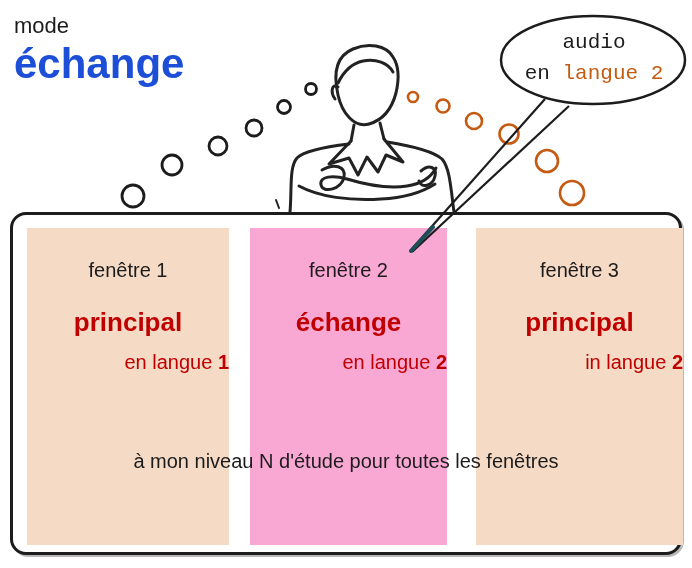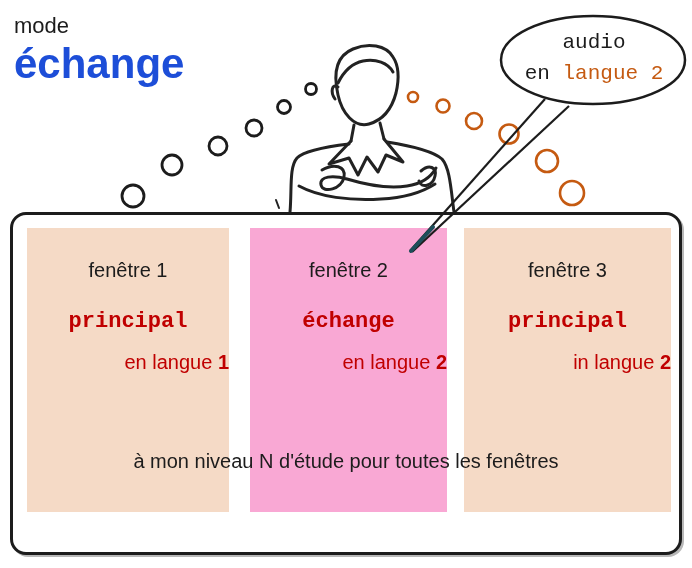--- a/index.html
+++ b/index.html
@@ -20,29 +20,29 @@
   
   .bubble-text { position: absolute; left: 513px; top: 27px; width: 162px; z-index: 4;
                  text-align: center; font-size: 21px; line-height: 31px; color: #1c1c1c; font-family: Liberation Mono, monospace; }
   .bubble-text .hl { color: #C55A11; }
 
   
   .main-box { position: absolute; left: 10px; top: 212px; width: 672px; height: 343px;
               background: #ffffff; border: 3px solid #1c1c1c; border-radius: 16px;
               box-shadow: 2px 2px 0 rgba(0,0,0,0.28); z-index: 2; }
 
-  .col { position: absolute; top: 13px; height: 284px; }
+  .col { position: absolute; top: 13px; height: 317px; }
   .col-1 { left: 14px;  width: 202px; }
   .col-2 { left: 237px; width: 197px; }
-  .col-3 { left: 451px; width: 207px; }
+  .col-3 { left: 463px; width: 207px; }
 
   .w-name { position: absolute; top: 29px; width: 100%; text-align: center;
             font-size: 20px; line-height: 26px; color: #1c1c1c; }
   .w-role { position: absolute; top: 80px; width: 100%; text-align: center;
-            font-size: 22px; line-height: 28px; font-weight: bold; color: #C00000; font-family: Liberation Mono, monospace; }
+            font-size: 26px; line-height: 28px; font-weight: bold; color: #C00000; }
   .w-lang { position: absolute; top: 121px; width: 100%; text-align: right;
             font-size: 20px; line-height: 26px; color: #C00000; }
   .w-lang .b { font-weight: bold; }
 
   .footer-line { position: absolute; left: 0; top: 233px; width: 100%; text-align: center;
                  font-size: 20px; line-height: 26px; color: #1c1c1c; z-index: 5; }
 </style>
 </head>
 <body>
 

